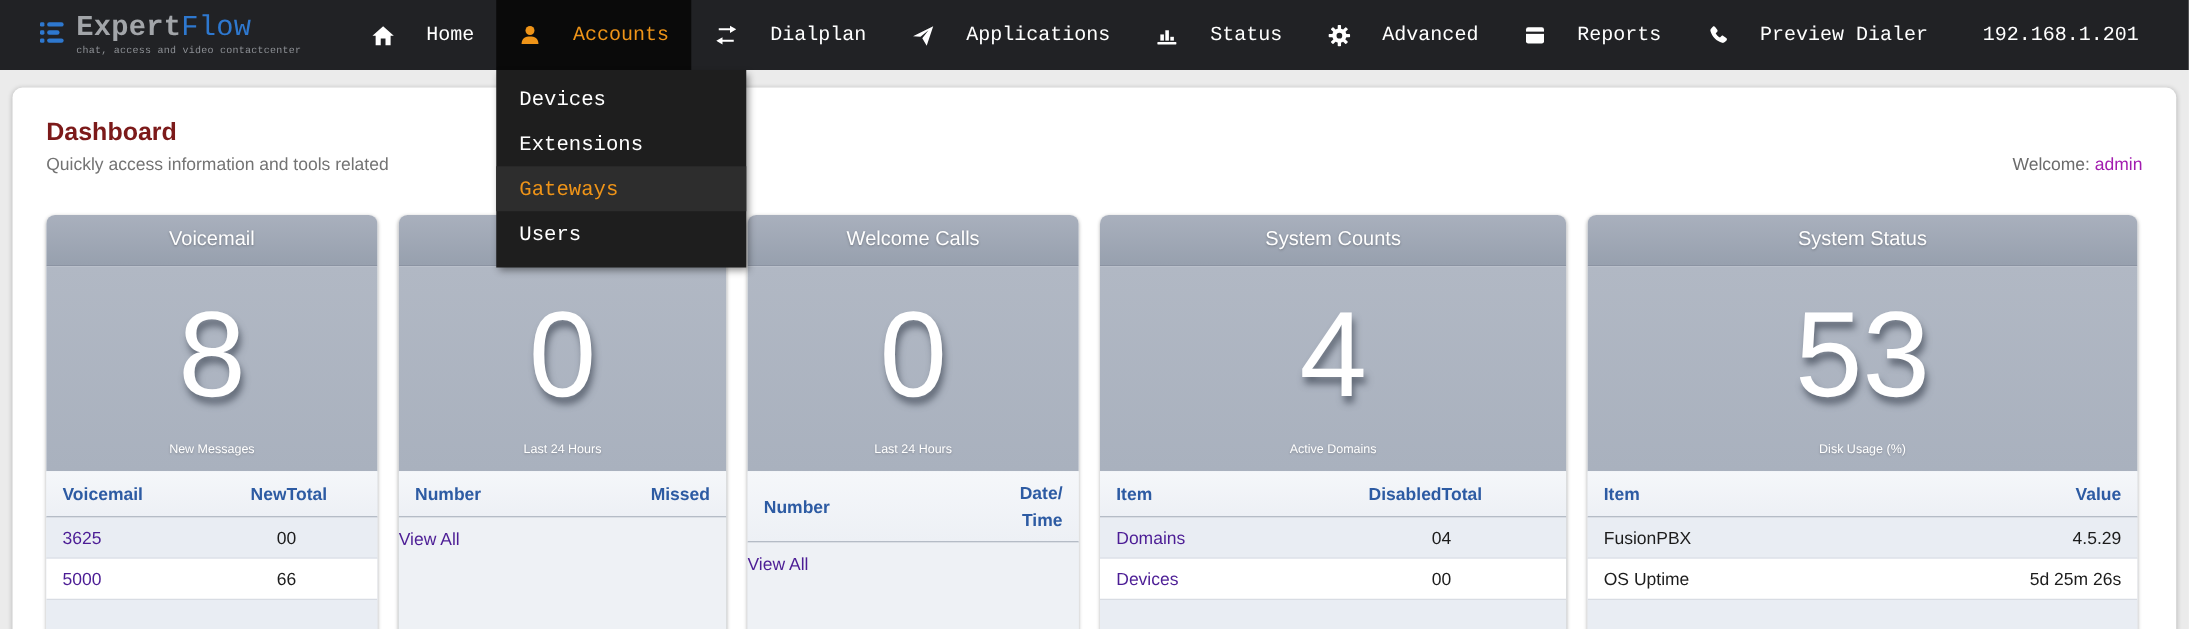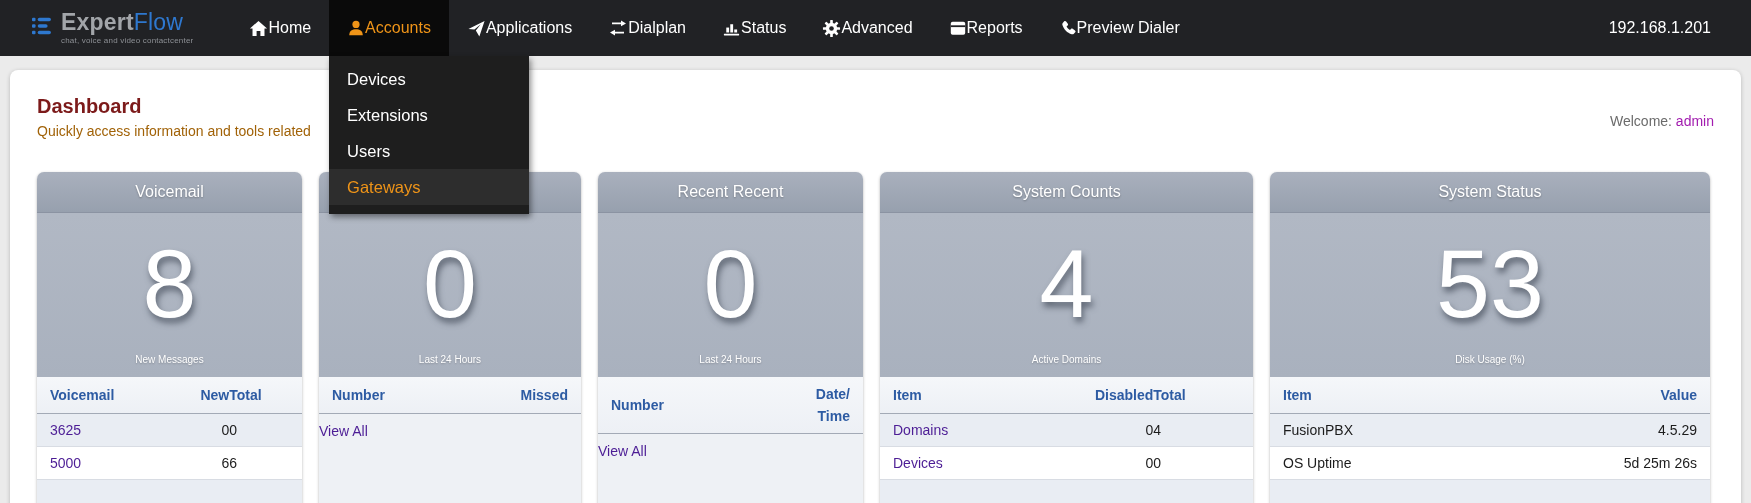--- a/index.html
+++ b/index.html
@@ -1,50 +1,50 @@
 <!DOCTYPE html>
 <html><head>
 <meta charset="utf-8">
 <style>
   * { margin:0; padding:0; box-sizing:border-box; }
   html,body { width:1751px; height:503px; overflow:hidden;
     font-family:"Liberation Sans", "DejaVu Sans", sans-serif; background:#ebebeb; }
 
   
   .navbar { position:absolute; top:0; left:0; width:1751px; height:56px;
-    background:#212225; display:flex; align-items:stretch; z-index:50; }
+    background:#212225; display:flex; align-items:stretch; z-index:50;font-family:Liberation Mono, monospace; }
   .logo { display:flex; align-items:center; margin-left:32px; gap:7px; }
   .logo-text { display:flex; flex-direction:column; line-height:1; }
   .logo-name { font-size:23px; letter-spacing:.2px; }
   .logo-name .expert { color:#a2a5a9; font-weight:bold; }
   .logo-name .flow { color:#2e78cf; font-weight:normal; }
   .logo-tag { font-size:8px; color:#8d9095; margin-top:3px; letter-spacing:.2px; }
   .nav-menu { display:flex; align-items:stretch; margin-left:38px; }
-  .nav-item { position:relative; display:flex; align-items:center; gap:0;
+  .nav-item { position:relative; display:flex; align-items:center; gap:25px;
     padding:0 18px; color:#fff; font-size:16px; cursor:pointer; }
   .nav-item .nicon { display:flex; align-items:center; }
   .nav-item.active { background:#0a0a0a; color:#ef9418; }
   .nav-ip { margin-left:auto; margin-right:40px; display:flex; align-items:center;
     color:#fff; font-size:16px; }
 
   
   .dropdown { position:absolute; top:56px; left:0; width:200px; background:#1e1e1e;
     padding:5px 0 9px 0; box-shadow:2px 3px 6px rgba(0,0,0,.45); z-index:60; }
   .dd-item { height:36px; display:flex; align-items:center; padding-left:18px;
     color:#fff; font-size:16.5px; cursor:pointer; }
   .dd-item.hover { background:#2d2d2d; color:#ef9418; }
 
   
   .panel { position:absolute; top:70px; left:10px; width:1731px; height:560px;
     background:#fff; border-radius:8px; box-shadow:0 1px 4px rgba(0,0,0,.22);
     padding:0 27px; z-index:1; }
-  .panel-head { display:flex; justify-content:space-between; align-items:center;
+  .panel-head { display:flex; justify-content:space-between; align-items:flex-end;
     padding-top:25px; }
   .page-title { color:#7c1a1a; font-size:20px; font-weight:bold; }
-  .page-sub { color:#a16207; font-size:14px; margin-top:5px; }
+  .page-sub { color:#737373; font-size:14px; margin-top:5px; }
   .welcome { font-size:14px; color:#6b6b6b; margin-top:8px; }
   .welcome a { color:#a21caf; text-decoration:none; }
 
   
   .cards { display:flex; gap:17px; margin-top:33px; }
   .card { border-radius:7px; overflow:hidden; box-shadow:0 1px 3px rgba(0,0,0,.3);
     display:flex; flex-direction:column; height:430px; background:#eef1f5; }
   .card.w1 { width:265px; } .card.w2 { width:262px; } .card.w3 { width:265px; }
   .card.w4 { width:373px; } .card.w5 { width:440px; }
   .card-head { height:41px; flex:0 0 41px; display:flex; align-items:center; justify-content:center;
@@ -88,21 +88,21 @@
             <rect x="5.2" y="2.5" width="12" height="3.2" rx="1.6"></rect>
           <rect x="0" y="8.4" width="3.2" height="3.2" rx="1"></rect>
             <rect x="5.2" y="8.4" width="9" height="3.2" rx="1.6"></rect>
           <rect x="0" y="14.3" width="3.2" height="3.2" rx="1"></rect>
             <rect x="5.2" y="14.3" width="12" height="3.2" rx="1.6"></rect>
         </g>
       </svg>
     </span>
     <span class="logo-text">
       <span class="logo-name"><span class="expert">Expert</span><span class="flow">Flow</span></span>
-      <span class="logo-tag">chat, voice and video contactcenter</span>
+      <span class="logo-tag">chat, access and video contactcenter</span>
     </span>
   </div>
 
   <div class="nav-menu">
     <div class="nav-item">
       <span class="nicon">
         <svg width="19" height="19" viewBox="0 0 20 20">
             <path fill="#fff" d="M10 2 L19 10 H16.3 V18 H12 V12.5 H8 V18 H3.7 V10 H1 Z"></path>
           </svg>
       </span>
@@ -116,44 +116,44 @@
               <circle cx="10" cy="6" r="4"></circle>
               <path d="M2.5 18 C2.5 13 6 11.4 10 11.4 C14 11.4 17.5 13 17.5 18 Z"></path>
             </g>
           </svg>
       </span>
       <span>Accounts</span>
 
       <div class="dropdown">
         <div class="dd-item">Devices</div>
         <div class="dd-item">Extensions</div>
+        <div class="dd-item hover">Gateways</div>
         <div class="dd-item">Users</div>
-        <div class="dd-item hover">Gateways</div>
-      </div>
-    </div>
-
-    <div class="nav-item">
-      <span class="nicon">
-        <svg width="19" height="19" viewBox="0 0 20 20">
-            <path fill="#fff" d="M1.5 10.5 L18.5 2 L13 18.5 L9.3 12.2 L14.5 5.5 L7.8 11 Z"></path>
-          </svg>
-      </span>
-      <span>Applications</span>
+      </div>
     </div>
 
     <div class="nav-item">
       <span class="nicon">
         <svg width="20" height="20" viewBox="0 0 20 20">
             <g fill="#fff">
               <path d="M4 6.2 H13 V4.6 H4 Z M13 2.5 L18 5.4 L13 8.3 Z"></path>
               <path d="M7 15.4 H16 V13.8 H7 Z M7 11.7 L2 14.6 L7 17.5 Z"></path>
             </g>
           </svg>
       </span>
       <span>Dialplan</span>
+    </div>
+
+    <div class="nav-item">
+      <span class="nicon">
+        <svg width="19" height="19" viewBox="0 0 20 20">
+            <path fill="#fff" d="M1.5 10.5 L18.5 2 L13 18.5 L9.3 12.2 L14.5 5.5 L7.8 11 Z"></path>
+          </svg>
+      </span>
+      <span>Applications</span>
     </div>
 
     <div class="nav-item">
       <span class="nicon">
         <svg width="19" height="19" viewBox="0 0 20 20">
             <g fill="#fff">
               <rect x="2" y="15.4" width="16" height="2" rx="0.5"></rect>
               <rect x="4.5" y="9" width="3" height="5.2"></rect>
               <rect x="8.7" y="5.5" width="3" height="8.7"></rect>
               <rect x="12.9" y="11" width="3" height="3.2"></rect>
@@ -260,21 +260,21 @@
           <span class="c half-b">Missed</span>
         </div>
         <div class="viewall-row">
           <a class="link">View All</a>
         </div>
         <div class="filler light"></div>
       </div>
     </div>
 
     <div class="card w3">
-      <div class="card-head">Recent Recent</div>
+      <div class="card-head">Welcome Calls</div>
       <div class="card-hero">
         <div class="big-num">0</div>
         <div class="card-caption">Last 24 Hours</div>
       </div>
       <div class="tbl">
         <div class="trow thead thead2">
           <span class="c half-a">Number</span>
           <span class="half-b two-line">
             <span style="display:block">Date/</span>
             <span style="display:block">Time</span>

